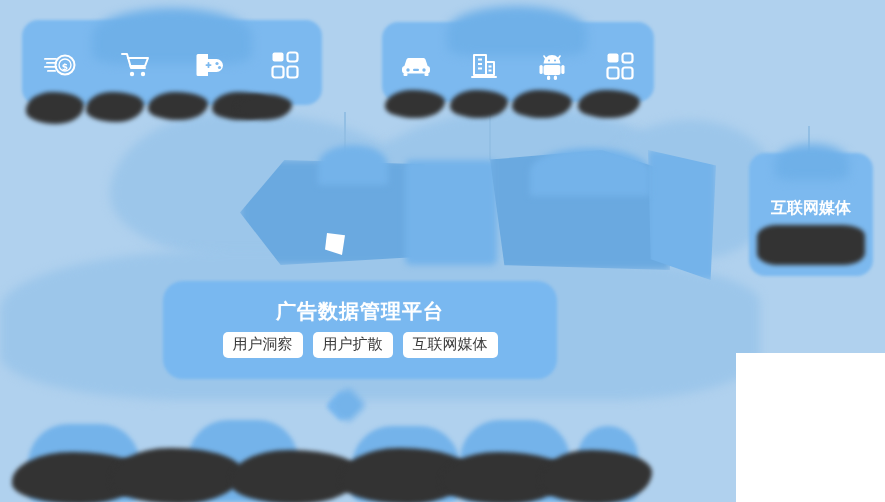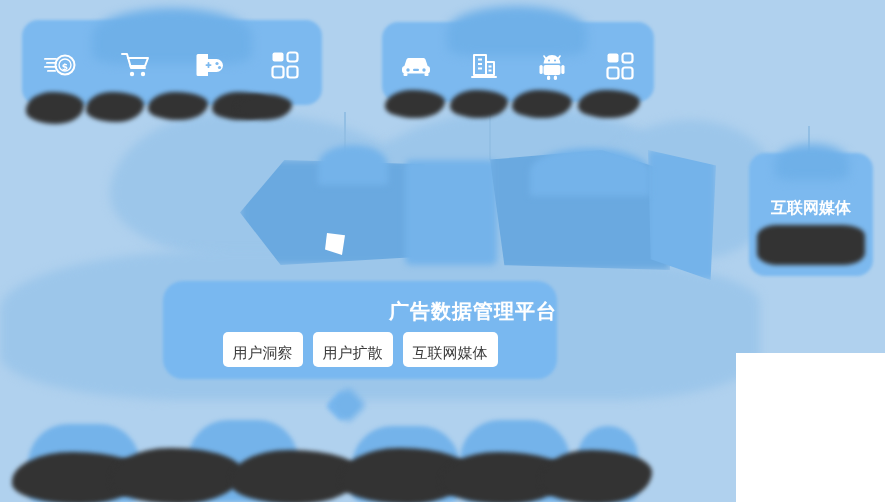--- a/index.html
+++ b/index.html
@@ -77,41 +77,41 @@
     height: 98px;
     background: #79b8f0;
     border-radius: 20px;
     filter: blur(1.4px);
   }
   .platform-title {
     position: absolute;
     left: 163px;
     top: 298px;
     width: 394px;
-    text-align: right;
+    text-align: center;
     color: #ffffff;
     font-size: 20px;
     font-weight: bold;
     letter-spacing: 1px;
     text-shadow: 0 0 1px rgba(255,255,255,.35);
   }
   .pill-row {
     position: absolute;
     left: 163px;
     top: 332px;
     width: 394px;
     display: flex;
     justify-content: center;
     gap: 10px;
   }
   .pill {
     background: #ffffff;
     color: #3a3a3a;
     font-size: 15px;
-    padding: 12px 10px 4px 10px;
+    padding: 3px 10px 4px 10px;
     border-radius: 5px;
     line-height: 1.25;
     white-space: nowrap;
   }
 
   
   .media-panel {
     position: absolute;
     left: 749px;
     top: 153px;

